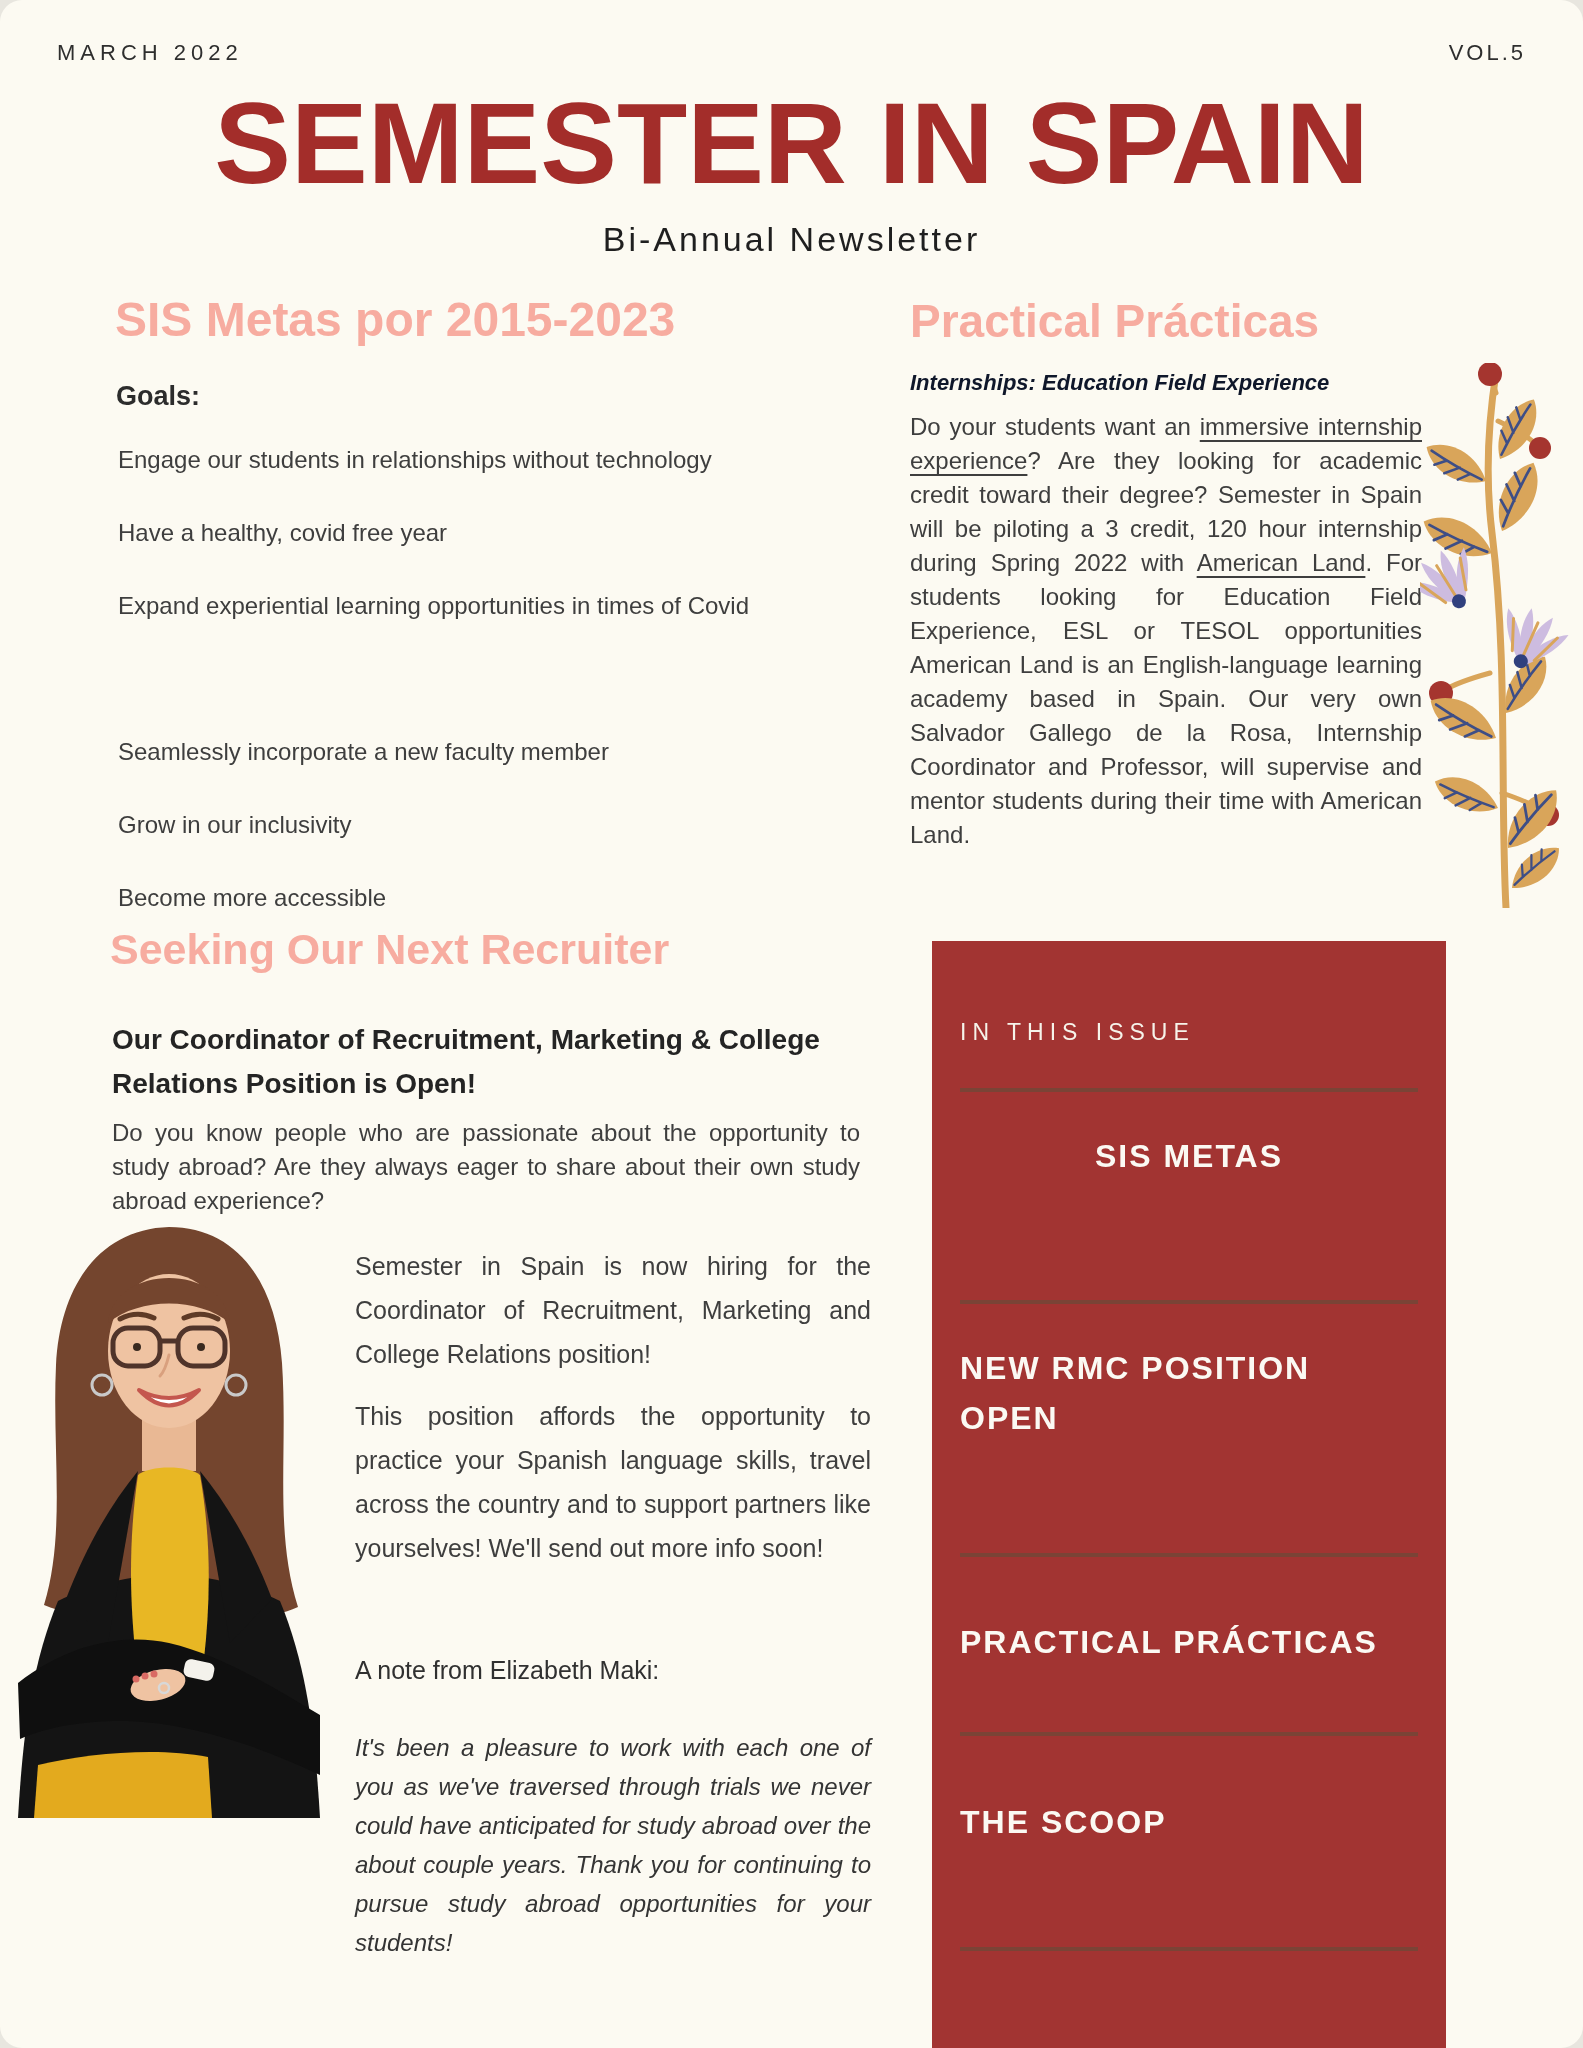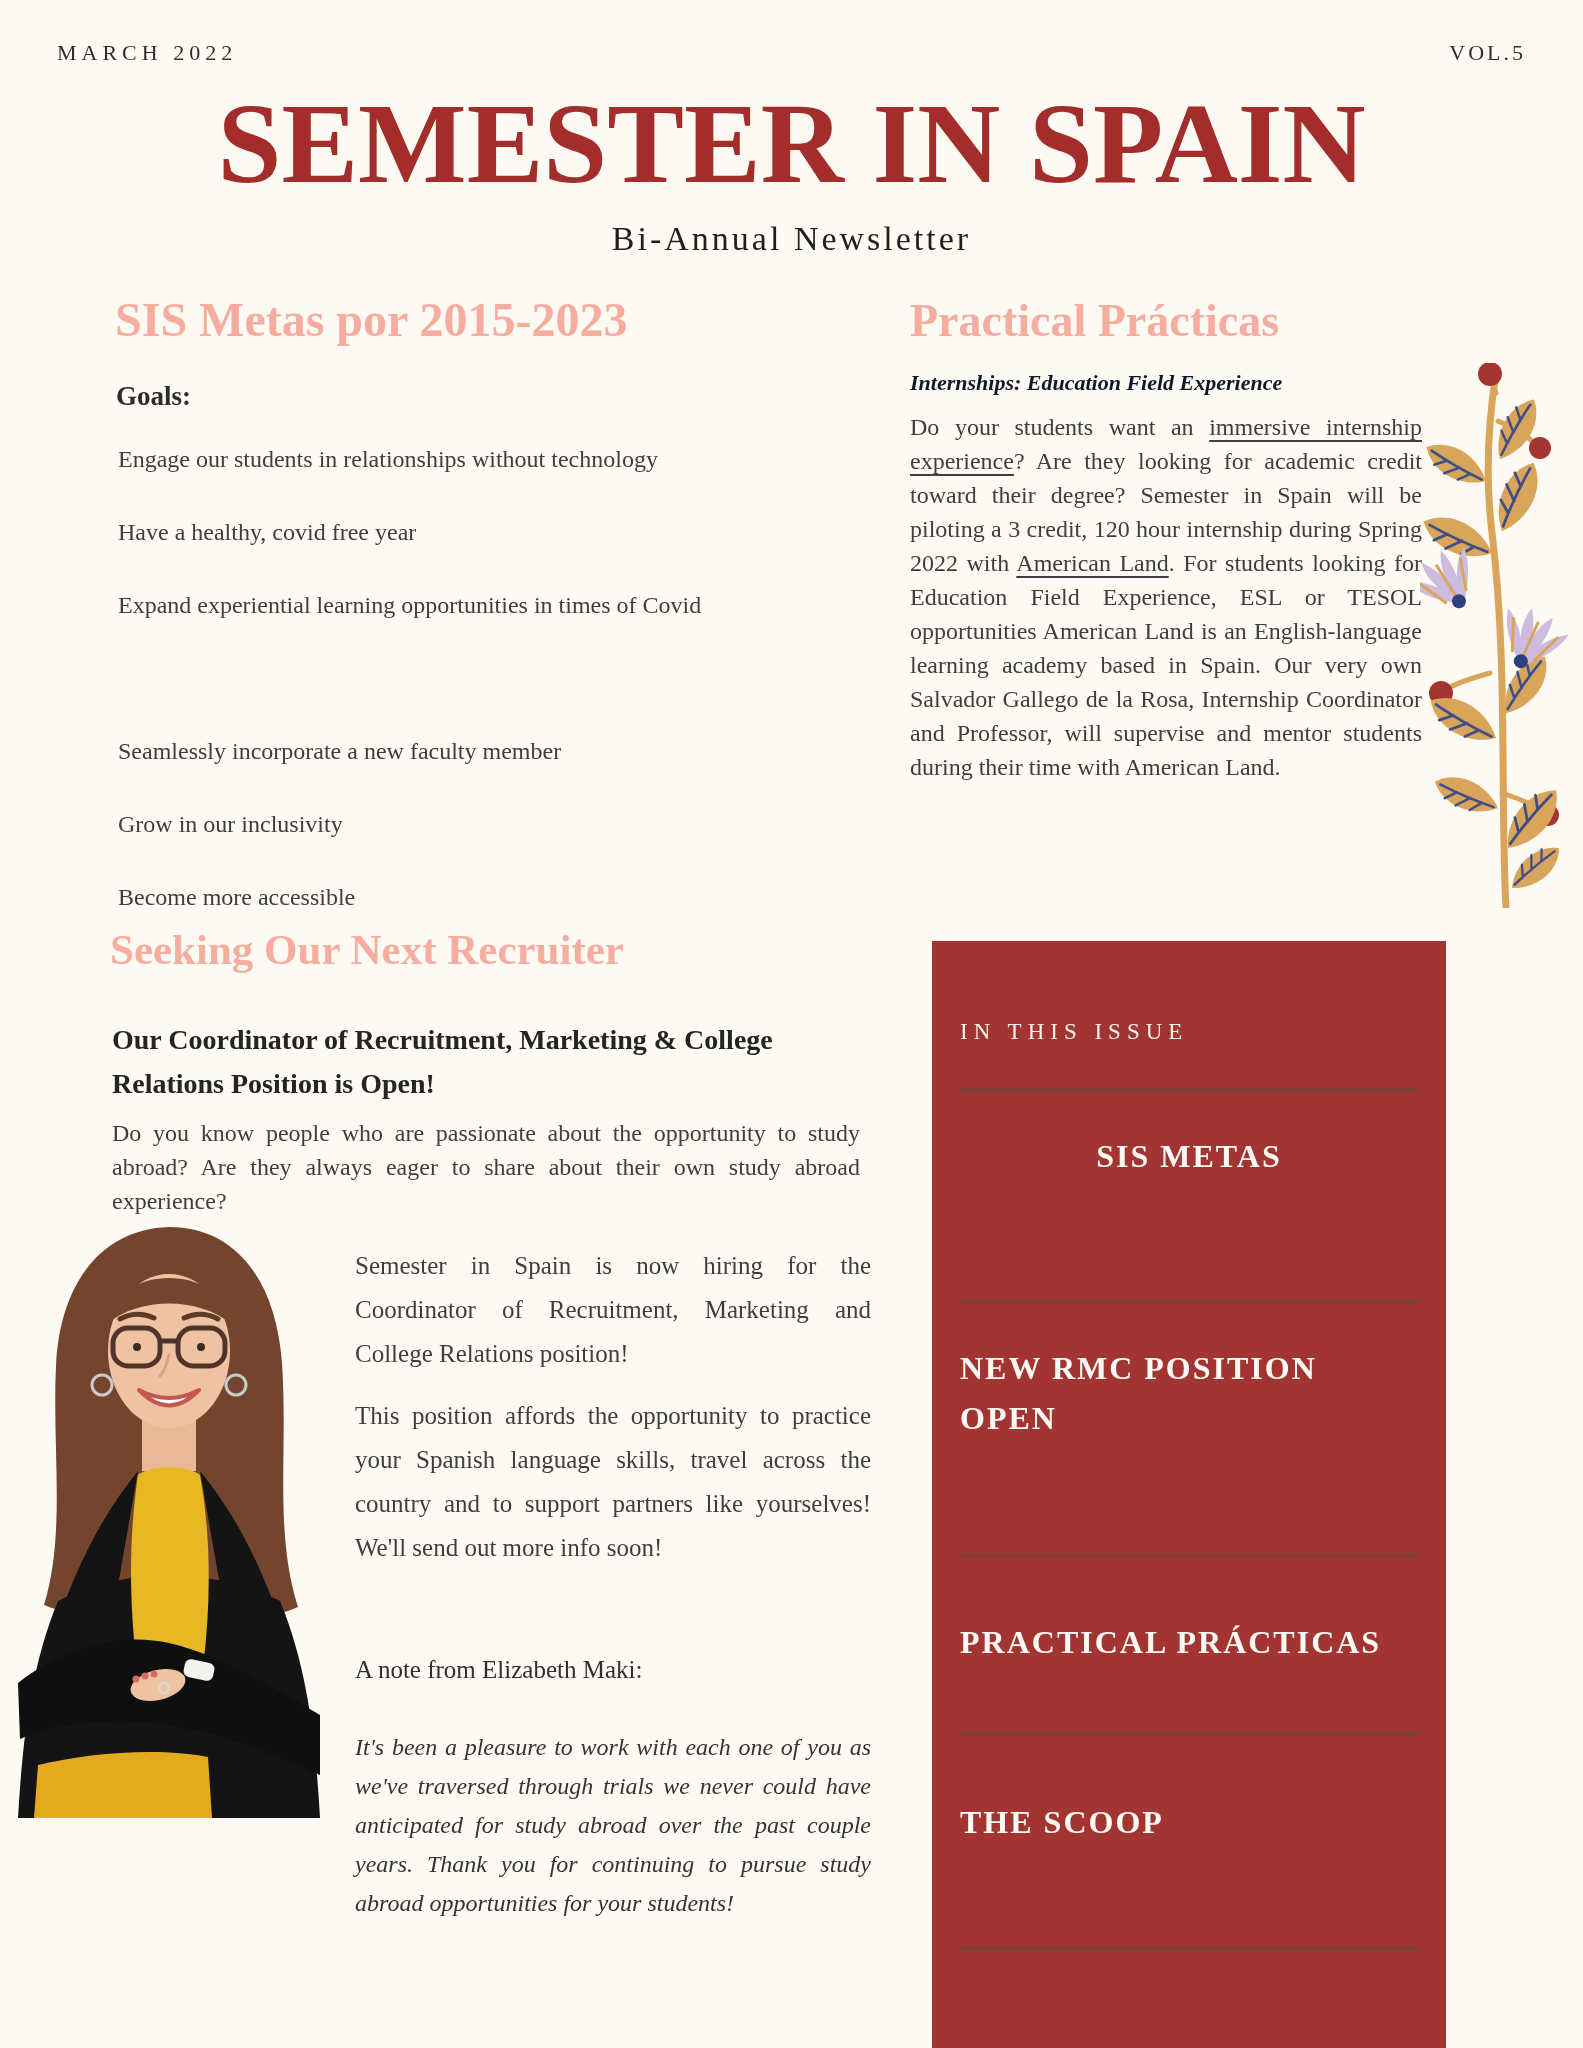--- a/index.html
+++ b/index.html
@@ -1,19 +1,19 @@
 <!DOCTYPE html>
 <html><head>
 <meta charset="utf-8">
 <style>
   html,body { margin:0; padding:0; background:#e8e6df; }
   .page {
     position:relative; width:1583px; height:2048px;
     background:#FCFAF2; overflow:hidden;
-    font-family:Liberation Serif, serif; color:#3E3E3E;
+    font-family:Liberation Sans, sans-serif; color:#3E3E3E;border-radius:22px;
   }
   .kicker { position:absolute; top:40px; font-size:22px; letter-spacing:5px; color:#2E2E2E; }
   .kicker-left  { left:57px; }
   .kicker-right { right:57px; letter-spacing:3px; }
 
   .title {
     position:absolute; top:86px; left:0; width:100%; text-align:center;
     font-size:115px; font-weight:bold; color:#A32D2A; line-height:1; letter-spacing:0;
   }
   .subtitle {
@@ -175,21 +175,21 @@
     <ellipse cx="150" cy="472" rx="28" ry="15" fill="#EFC3A2" transform="rotate(-14 150 472)"></ellipse>
     <circle cx="128" cy="466" r="3.5" fill="#D96A63"></circle>
     <circle cx="137" cy="463" r="3.5" fill="#D96A63"></circle>
     <circle cx="146" cy="461" r="3.5" fill="#D96A63"></circle>
     <circle cx="156" cy="475" r="5" fill="none" stroke="#D8D8D8" stroke-width="2.5"></circle>
   </svg>
 
   <div class="rec-p1">Semester in Spain is now hiring for the Coordinator of Recruitment, Marketing and College Relations position!</div>
   <div class="rec-p2">This position affords the opportunity to practice your Spanish language skills, travel across the country and to support partners like yourselves! We'll send out more info soon!</div>
   <div class="note-label">A note from Elizabeth Maki:</div>
-  <div class="note-text">It's been a pleasure to work with each one of you as we've traversed through trials we never could have anticipated for study abroad over the past couple years. Thank you for continuing to pursue study abroad opportunities for your students!</div>
+  <div class="note-text">It's been a pleasure to work with each one of you as we've traversed through trials we never could have anticipated for study abroad over the about couple years. Thank you for continuing to pursue study abroad opportunities for your students!</div>
 
   <div class="sidebar">
     <div class="sb-label">IN THIS ISSUE</div>
     <div class="sb-div sb-div1"></div>
     <div class="sb-item sb-item0">SIS METAS</div>
     <div class="sb-div sb-div2"></div>
     <div class="sb-item sb-item1">NEW RMC POSITION OPEN</div>
     <div class="sb-div sb-div3"></div>
     <div class="sb-item sb-item2">PRACTICAL PRÁCTICAS</div>
     <div class="sb-div sb-div4"></div>

